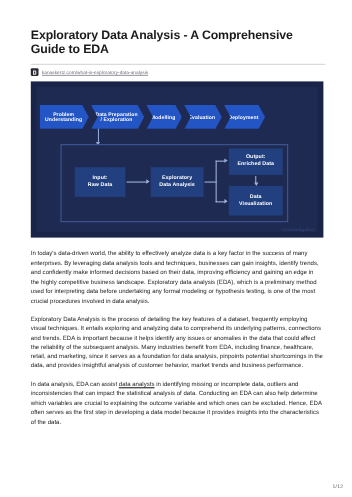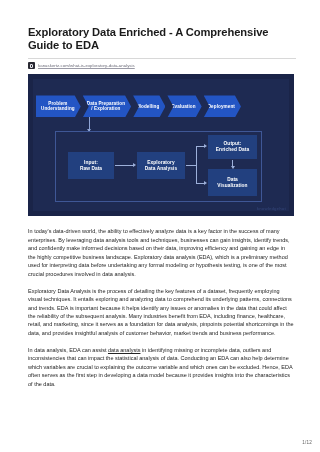--- a/index.html
+++ b/index.html
@@ -236,21 +236,21 @@
     font-size: 4.6px;
     color: #5f5f5f;
     letter-spacing: 0.2px;
   }
 </style>
 </head>
 <body>
 
 <div class="page">
 
-  <h1 class="doc-title">Exploratory Data Enriched - A Comprehensive Guide to EDA</h1>
+  <h1 class="doc-title">Exploratory Data Analysis - A Comprehensive Guide to EDA</h1>
 
   <div class="source-row">
     <span class="favicon"></span>
     <span class="source-url">kanaskertz.com/what-is-exploratory-data-analysis</span>
   </div>
 
   <div class="figure">
     <div class="fig-inner"></div>
 
     <div class="pipeline">

